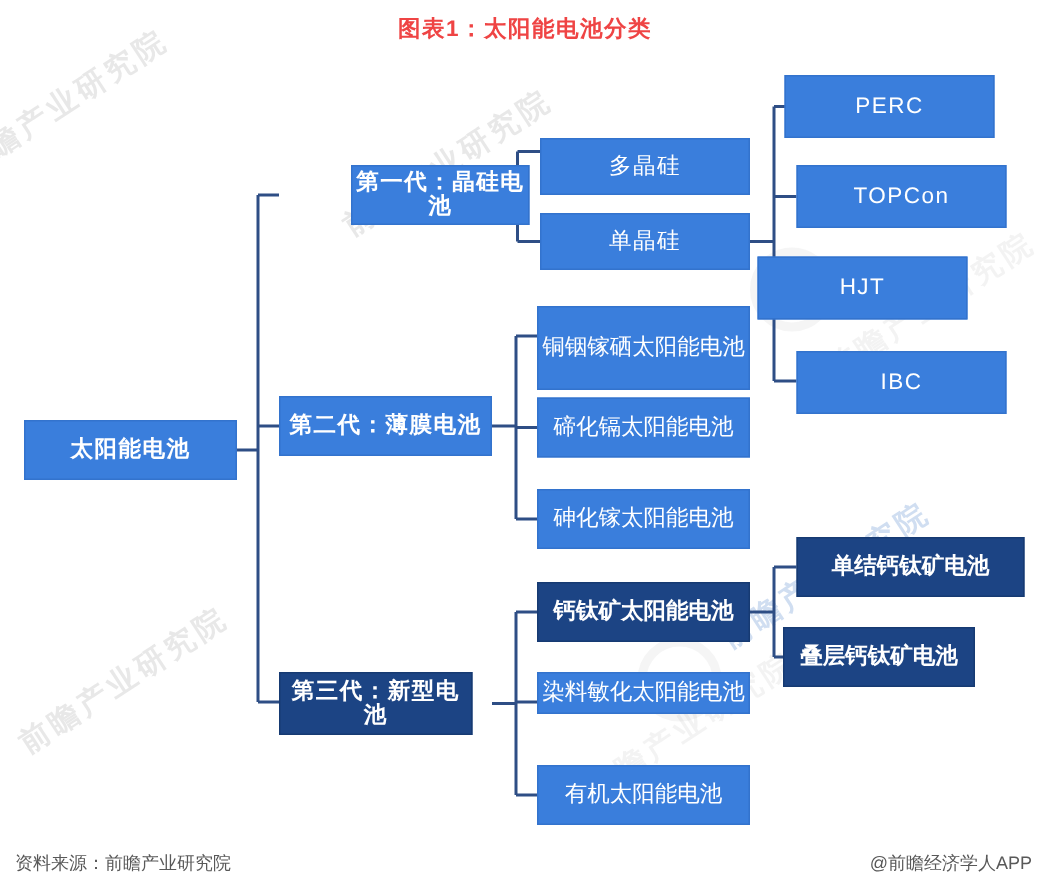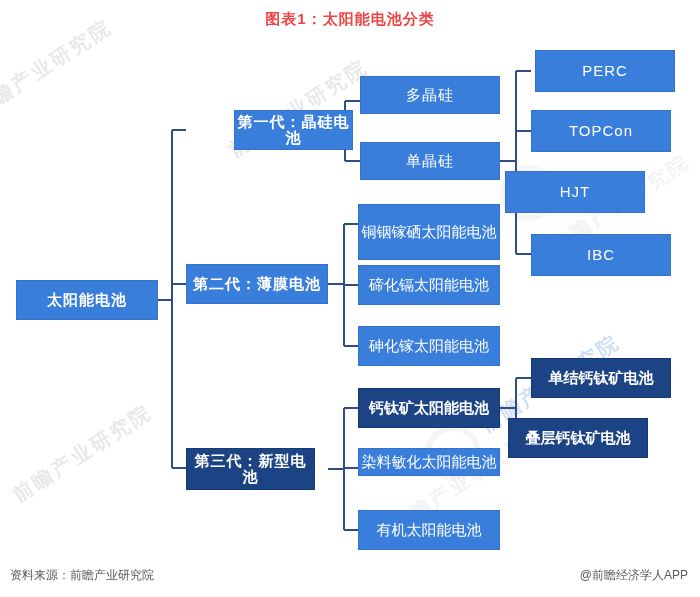--- a/index.html
+++ b/index.html
@@ -73,35 +73,35 @@
       <path d="M500,408 H516 M516,378 V438 M516,378 H531 M516,438 H531"></path>
     </g>
   </svg>
 
   <div class="node blue bold" style="left:16px;top:280px;width:142px;height:40px;">太阳能电池</div>
 
   <div class="node blue bold" style="left:186px;top:110px;width:119px;height:40px;margin-left:48px;">第一代：晶硅电池</div>
   <div class="node blue bold" style="left:186px;top:264px;width:142px;height:40px;">第二代：薄膜电池</div>
   <div class="node dark" style="left:186px;top:448px;width:129px;height:42px;text-align:center;">第三代：新型电池</div>
 
-  <div class="node blue" style="left:360px;top:76px;width:140px;height:38px;">多晶硅</div>
+  <div class="node blue" style="left:360px;top:92px;width:140px;height:38px;">多晶硅</div>
   <div class="node blue" style="left:360px;top:142px;width:140px;height:38px;">单晶硅</div>
 
   <div class="node blue tight" style="left:358px;top:204px;width:142px;height:56px;">铜铟镓硒太阳能电池</div>
   <div class="node blue tight" style="left:358px;top:265px;width:142px;height:40px;">碲化镉太阳能电池</div>
   <div class="node blue tight" style="left:358px;top:326px;width:142px;height:40px;">砷化镓太阳能电池</div>
 
   <div class="node dark tight" style="left:358px;top:388px;width:142px;height:40px;">钙钛矿太阳能电池</div>
   <div class="node blue tight" style="left:358px;top:448px;width:142px;height:28px;">染料敏化太阳能电池</div>
   <div class="node blue tight" style="left:358px;top:510px;width:142px;height:40px;">有机太阳能电池</div>
 
-  <div class="node blue" style="left:535px;top:50px;width:140px;height:42px;">PERC</div>
+  <div class="node blue" style="left:523px;top:50px;width:140px;height:42px;">PERC</div>
   <div class="node blue" style="left:531px;top:110px;width:140px;height:42px;">TOPCon</div>
   <div class="node blue" style="left:505px;top:171px;width:140px;height:42px;">HJT</div>
   <div class="node blue" style="left:531px;top:234px;width:140px;height:42px;">IBC</div>
 
-  <div class="node dark tight" style="left:531px;top:358px;width:140px;height:40px;">单结钙钛矿电池</div>
-  <div class="node dark tight" style="left:508px;top:418px;width:140px;height:40px;">叠层钙钛矿电池</div>
+  <div class="node dark tight" style="left:531px;top:358px;width:152px;height:40px;">单结钙钛矿电池</div>
+  <div class="node dark tight" style="left:522px;top:418px;width:128px;height:40px;">叠层钙钛矿电池</div>
 
   <div class="footer-left">资料来源：前瞻产业研究院</div>
   <div class="footer-right">@前瞻经济学人APP</div>
 
 </div>
 
 </body></html>

